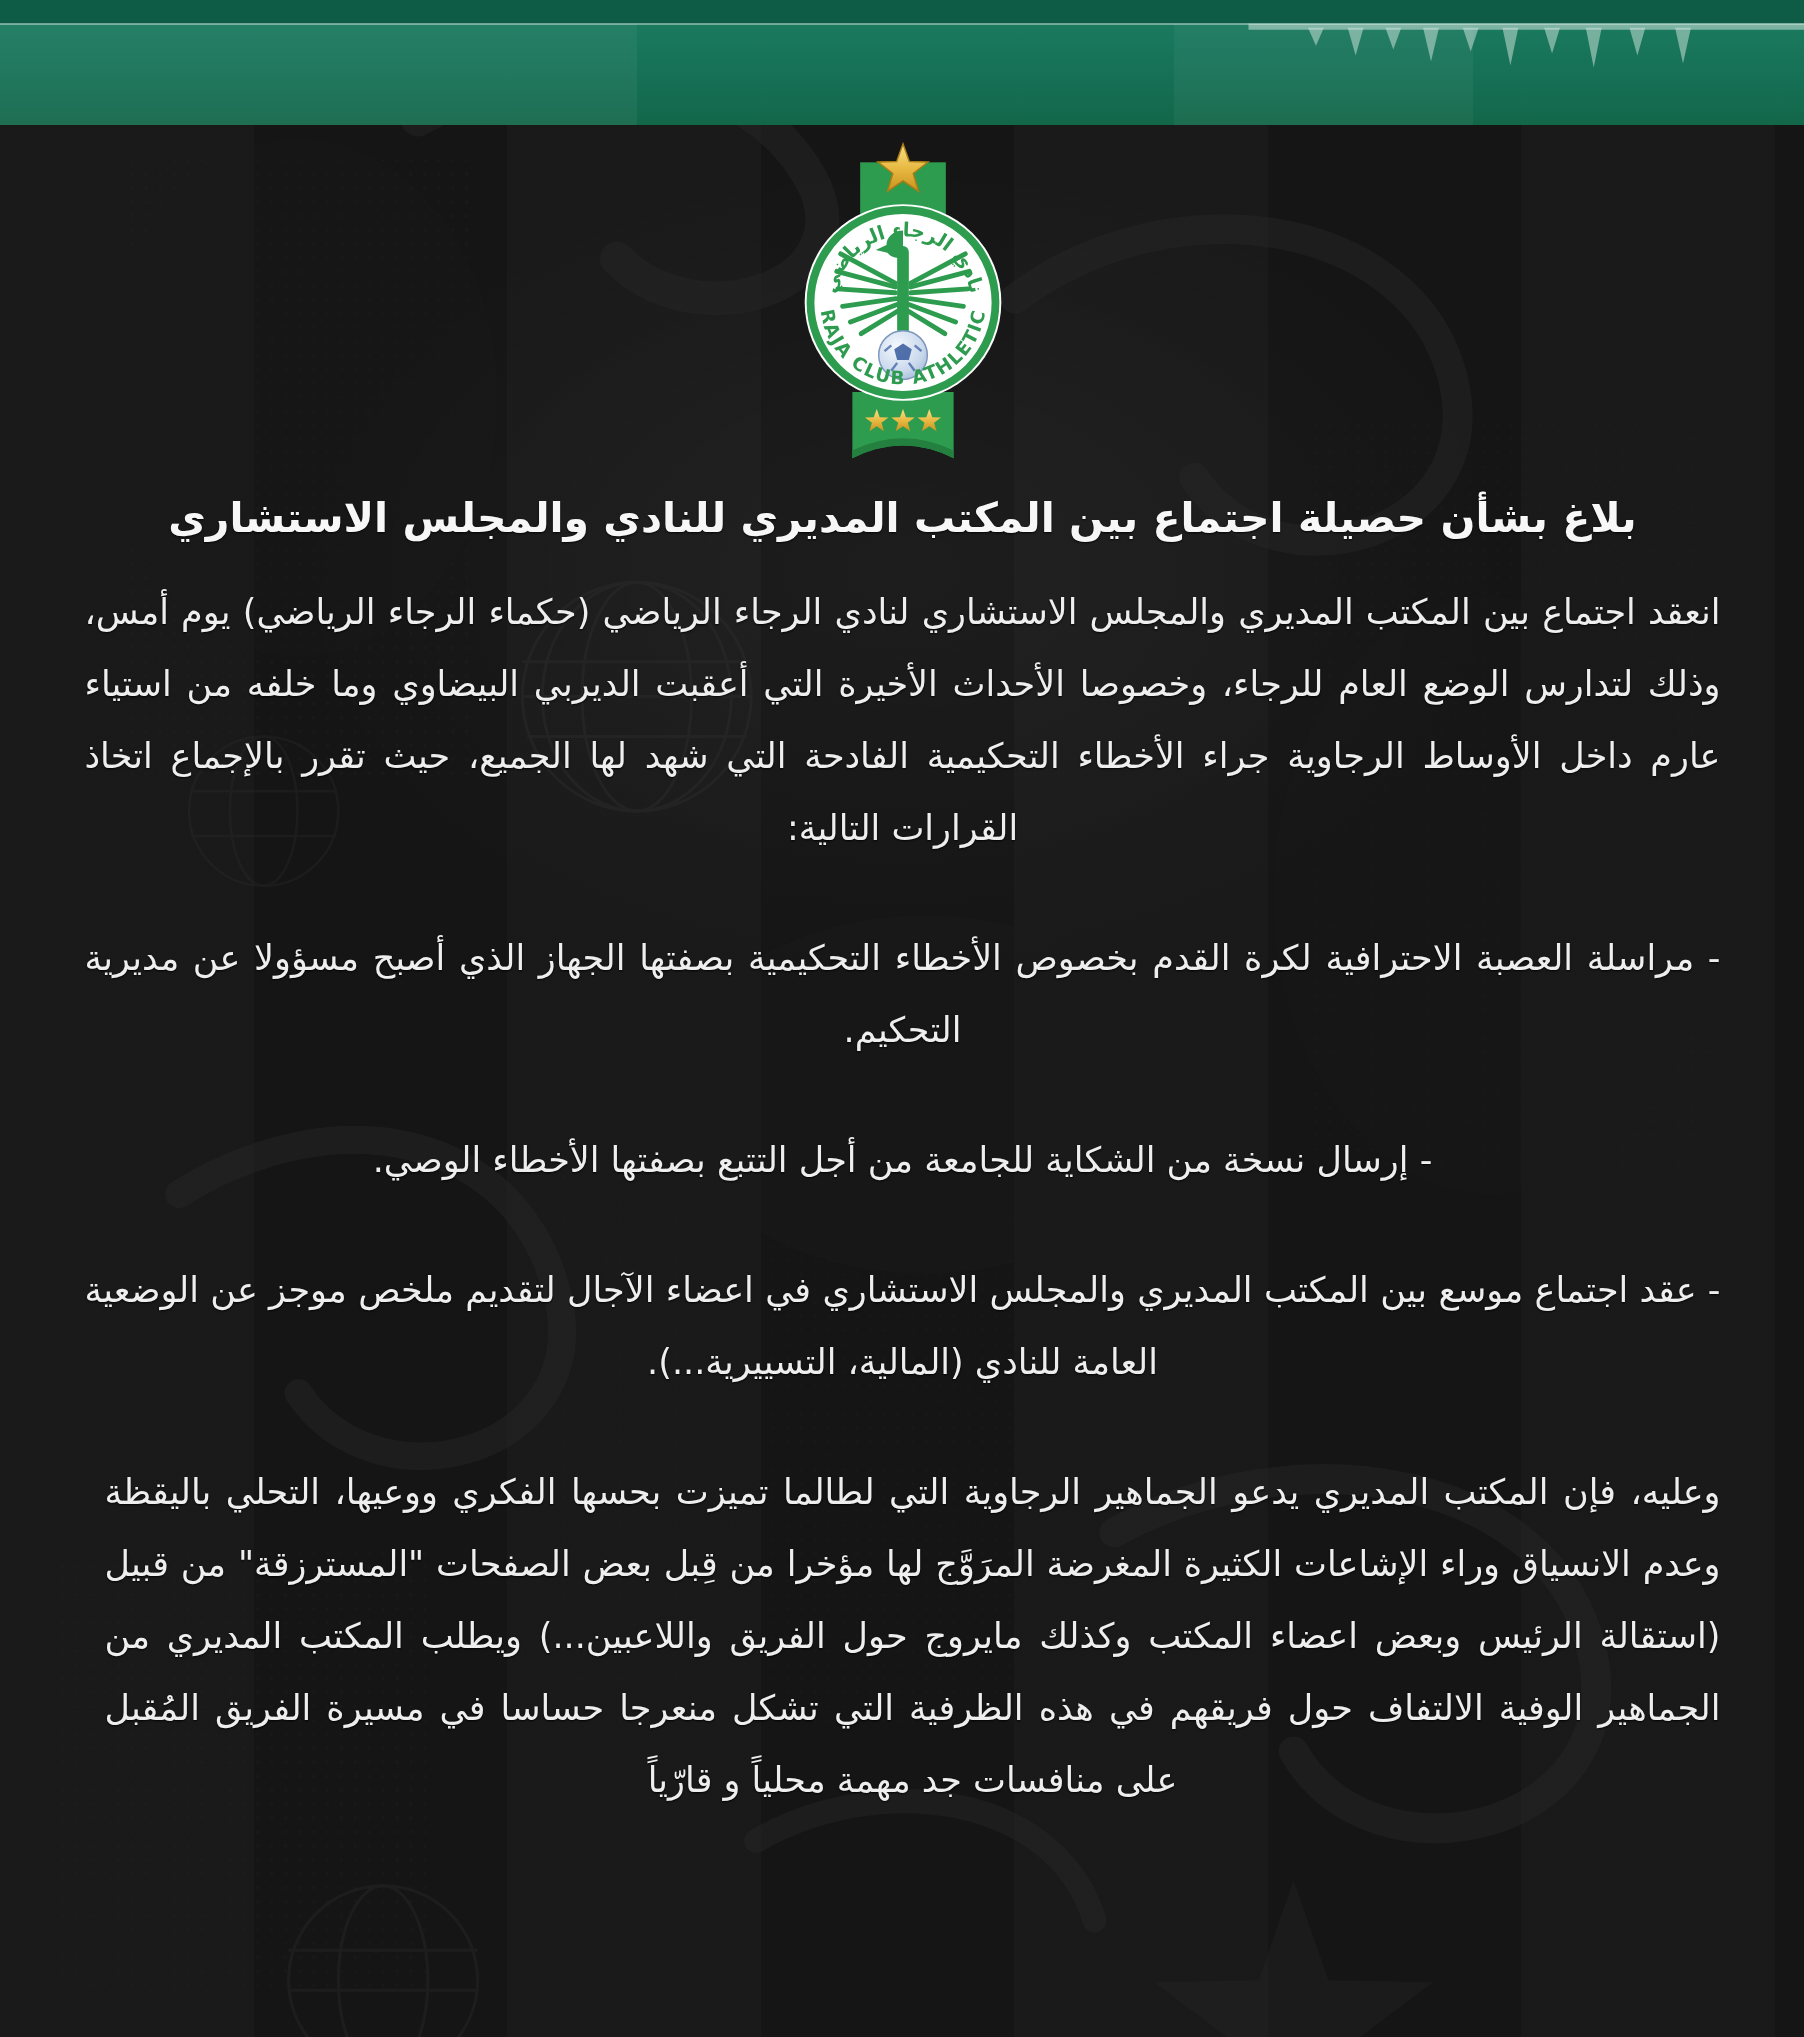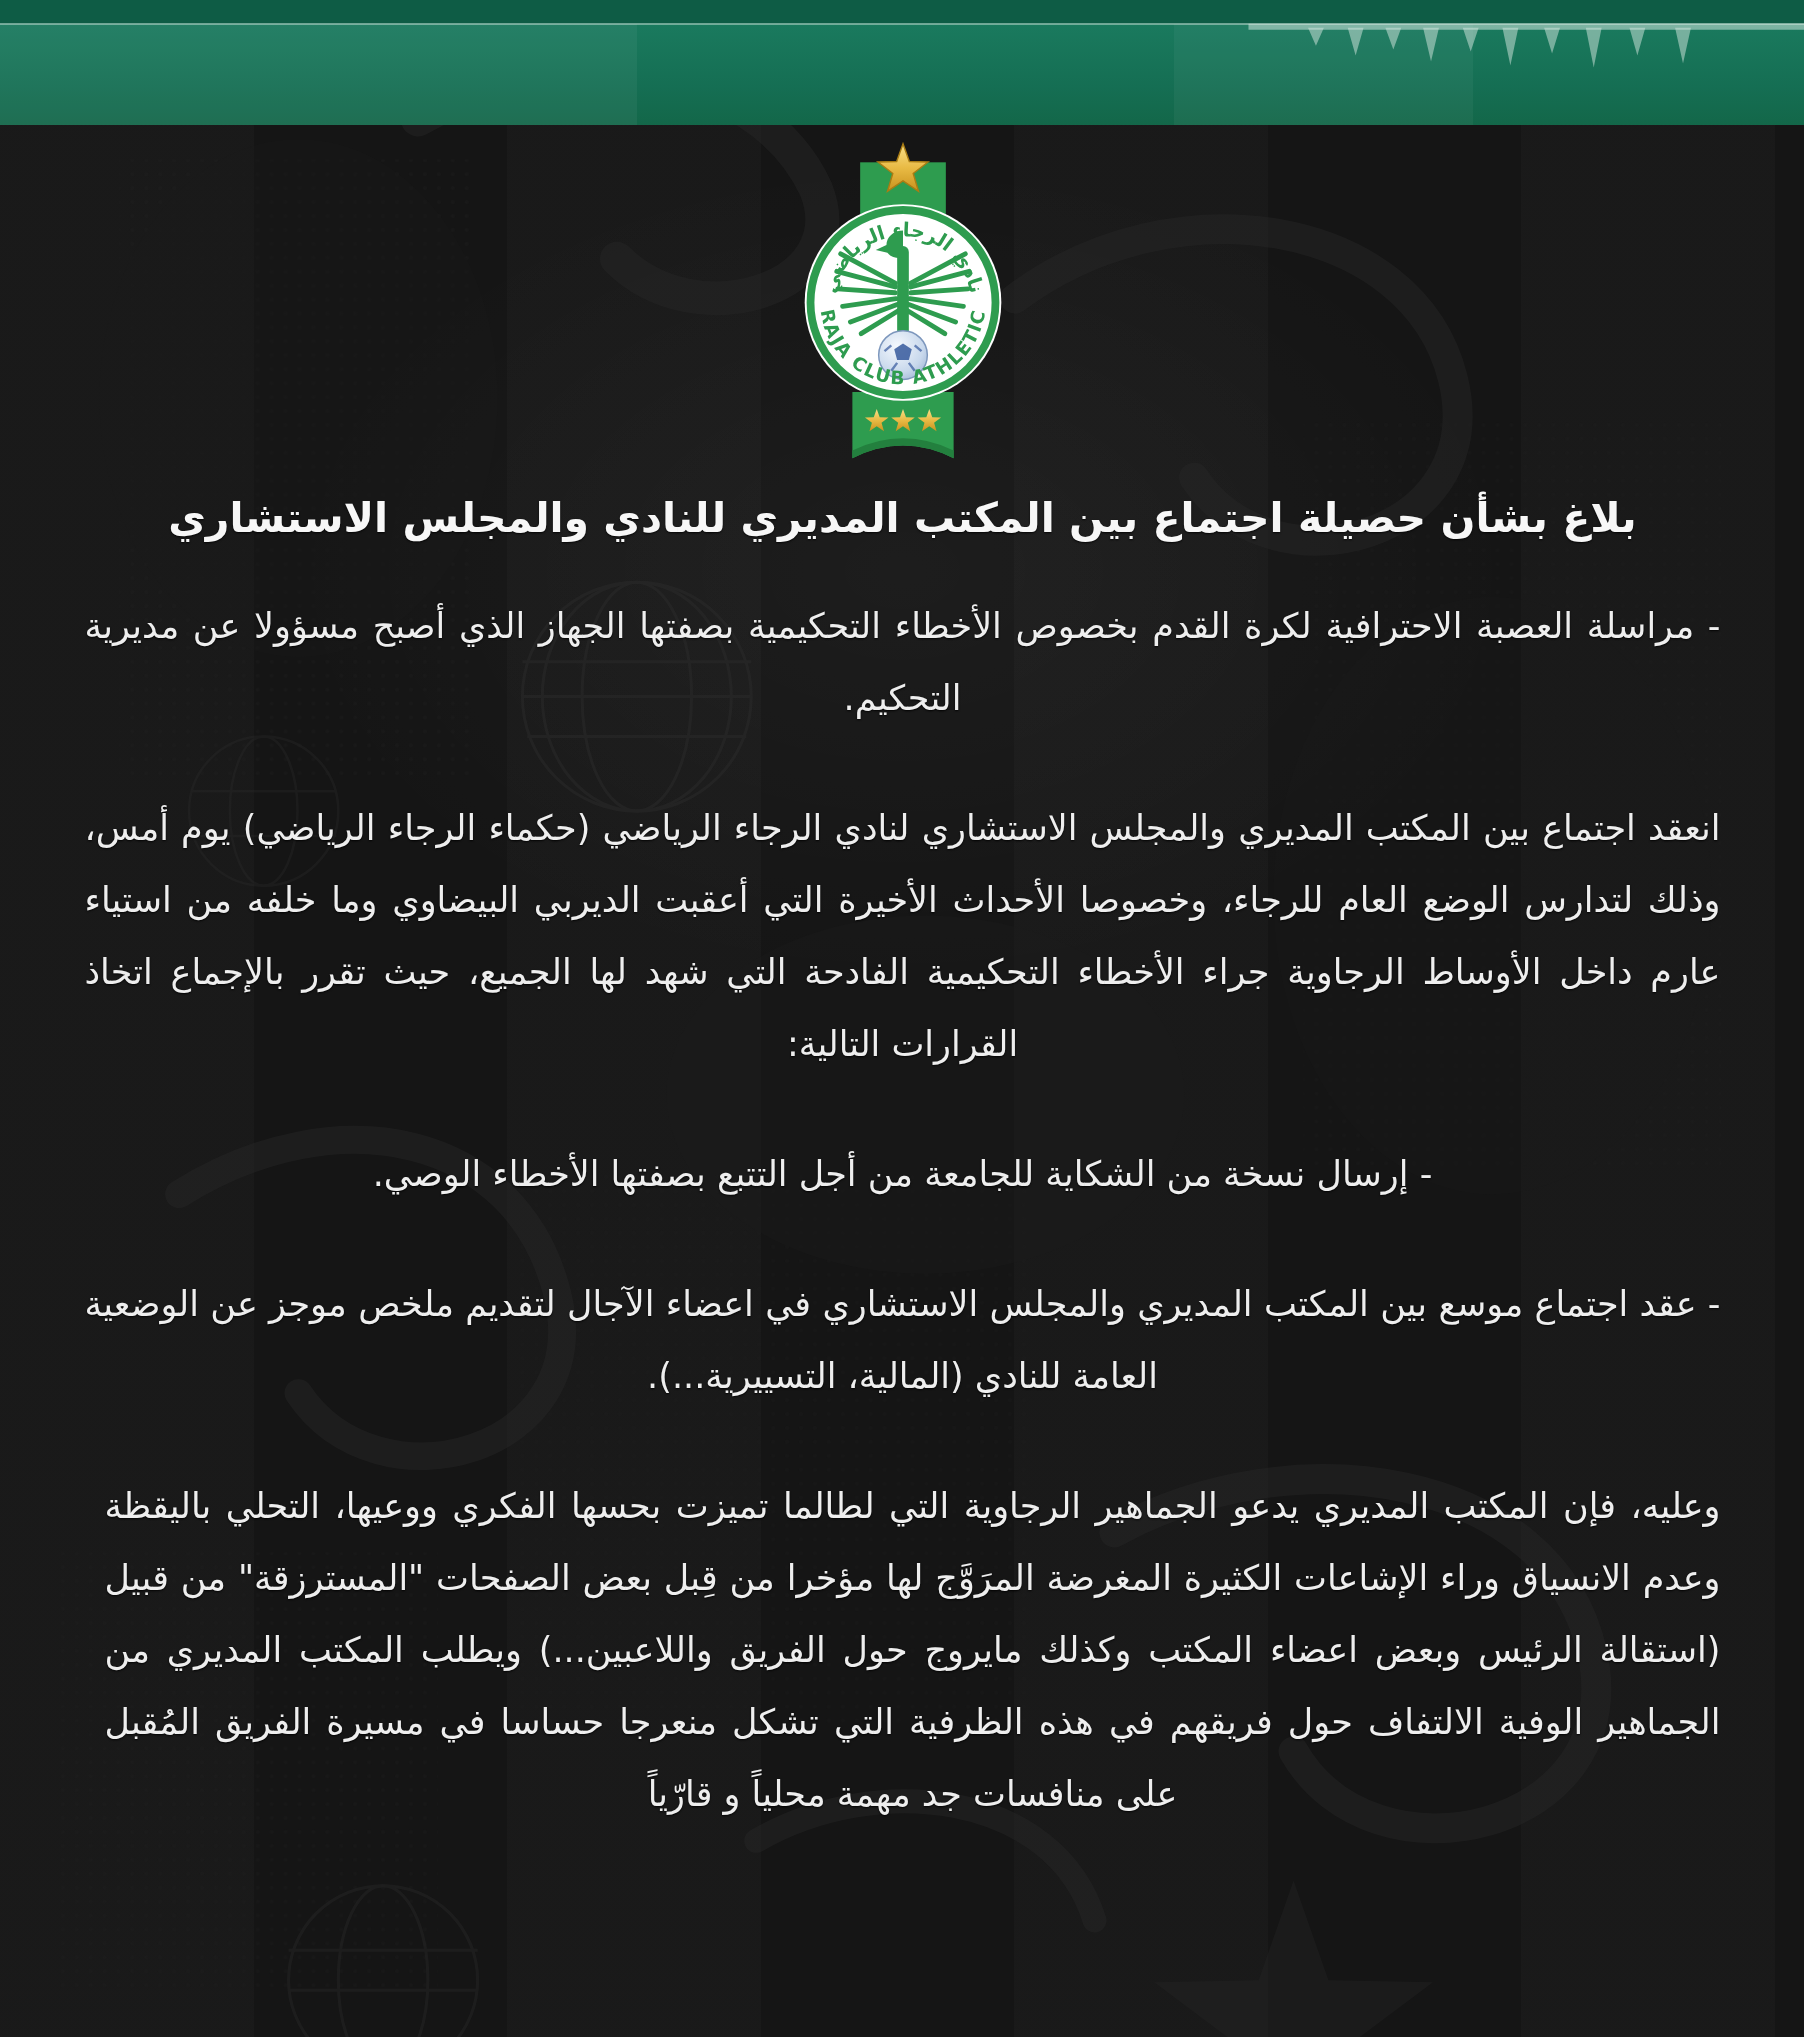--- a/index.html
+++ b/index.html
@@ -58,21 +58,21 @@
   }
   .logo-wrap svg { display: inline-block; }
   .page-title {
     direction: rtl;
     text-align: center;
     white-space: nowrap;
     color: #f7f7f7;
     font-size: 41px;
     font-weight: bold;
     margin-top: 22px;
-    margin-bottom: 48px;
+    margin-bottom: 34px;
     text-shadow: 0 1px 2px rgba(0,0,0,0.8);
   }
   .statement {
     direction: rtl;
     color: #eeeeee;
     font-size: 35px;
     line-height: 72px;
     text-align: justify;
     text-align-last: center;
     text-shadow: 0 1px 2px rgba(0,0,0,0.85);
@@ -228,22 +228,22 @@
           <use href="#star5" transform="translate(93,292) scale(0.47)" fill="url(#gold)"></use>
           <use href="#star5" transform="translate(120,292) scale(0.47)" fill="url(#gold)"></use>
           <use href="#star5" transform="translate(147,292) scale(0.47)" fill="url(#gold)"></use>
         </g>
       </svg>
     </div>
 
     <div class="page-title">بلاغ بشأن حصيلة اجتماع بين المكتب المديري للنادي والمجلس الاستشاري</div>
 
     <div class="statement">
+      <p>انعقد اجتماع بين المكتب المديري والمجلس الاستشاري لنادي الرجاء الرياضي (حكماء الرجاء الرياضي) يوم أمس، وذلك لتدارس الوضع العام للرجاء، وخصوصا الأحداث الأخيرة التي أعقبت الديربي البيضاوي وما خلفه من استياء عارم داخل الأوساط الرجاوية جراء الأخطاء التحكيمية الفادحة التي شهد لها الجميع، حيث تقرر بالإجماع اتخاذ القرارات التالية:</p>
       <p>- مراسلة العصبة الاحترافية لكرة القدم بخصوص الأخطاء التحكيمية بصفتها الجهاز الذي أصبح مسؤولا عن مديرية التحكيم.</p>
-      <p>انعقد اجتماع بين المكتب المديري والمجلس الاستشاري لنادي الرجاء الرياضي (حكماء الرجاء الرياضي) يوم أمس، وذلك لتدارس الوضع العام للرجاء، وخصوصا الأحداث الأخيرة التي أعقبت الديربي البيضاوي وما خلفه من استياء عارم داخل الأوساط الرجاوية جراء الأخطاء التحكيمية الفادحة التي شهد لها الجميع، حيث تقرر بالإجماع اتخاذ القرارات التالية:</p>
       <p>- إرسال نسخة من الشكاية للجامعة من أجل التتبع بصفتها الأخطاء الوصي.</p>
       <p>- عقد اجتماع موسع بين المكتب المديري والمجلس الاستشاري في اعضاء الآجال لتقديم ملخص موجز عن الوضعية العامة للنادي (المالية، التسييرية...).</p>
       <p>وعليه، فإن المكتب المديري يدعو الجماهير الرجاوية التي لطالما تميزت بحسها الفكري ووعيها، التحلي باليقظة وعدم الانسياق وراء الإشاعات الكثيرة المغرضة المرَوَّج لها مؤخرا من قِبل بعض الصفحات "المسترزقة" من قبيل (استقالة الرئيس وبعض اعضاء المكتب وكذلك مايروج حول الفريق واللاعبين...) ويطلب المكتب المديري من الجماهير الوفية الالتفاف حول فريقهم في هذه الظرفية التي تشكل منعرجا حساسا في مسيرة الفريق المُقبل على منافسات جد مهمة محلياً و قارّياً</p>
     </div>
 
   </div>
 </div>
 
 
 </body></html>

